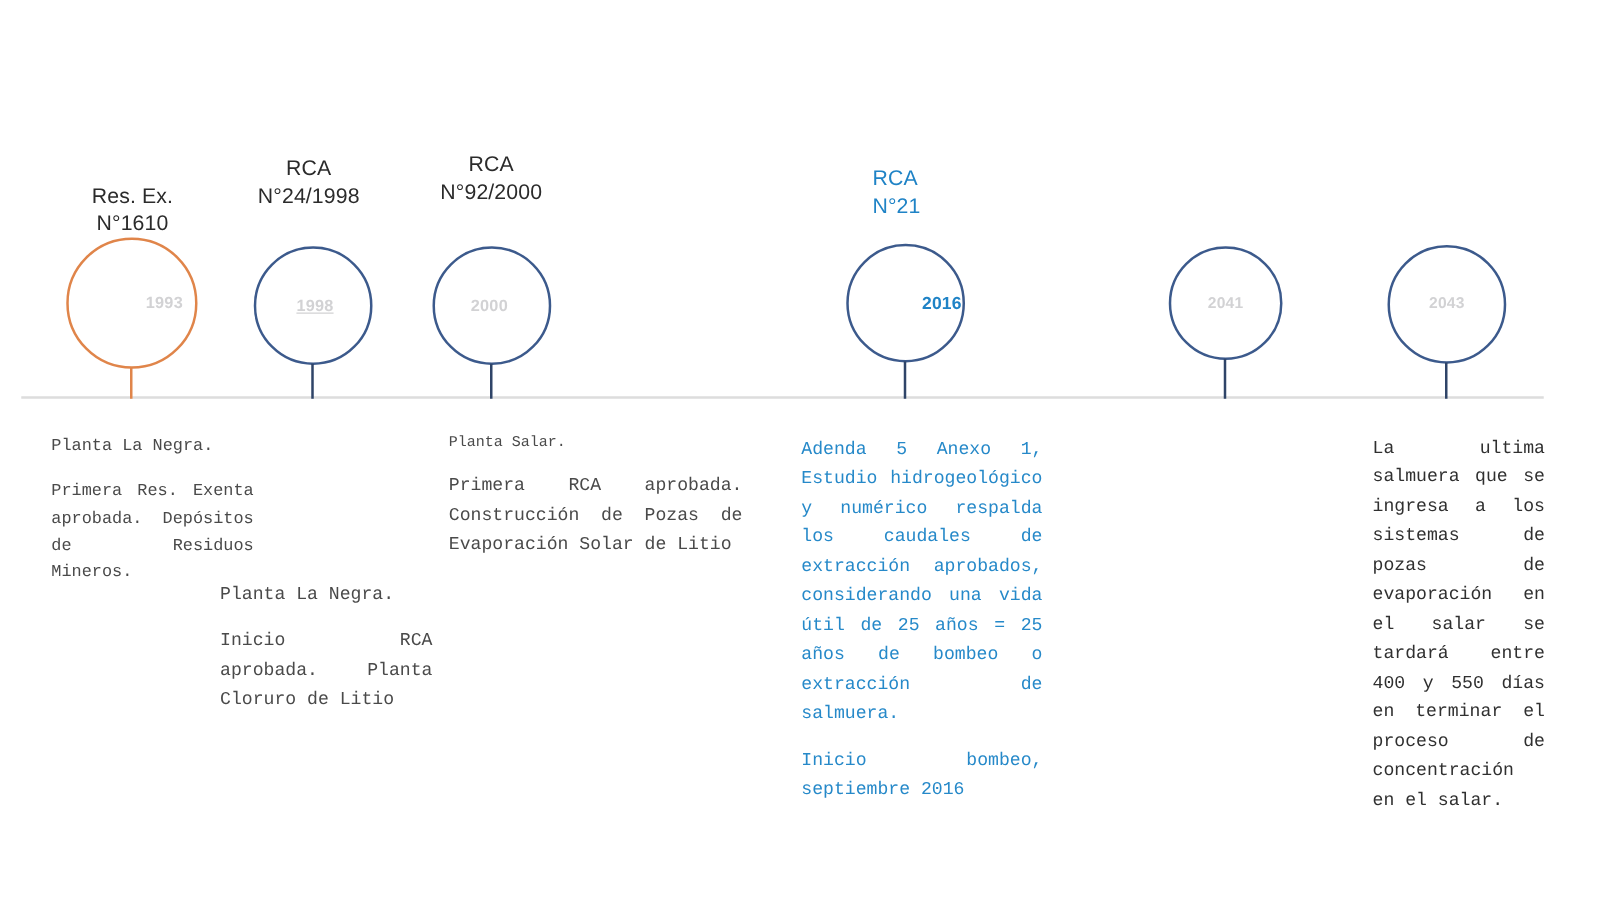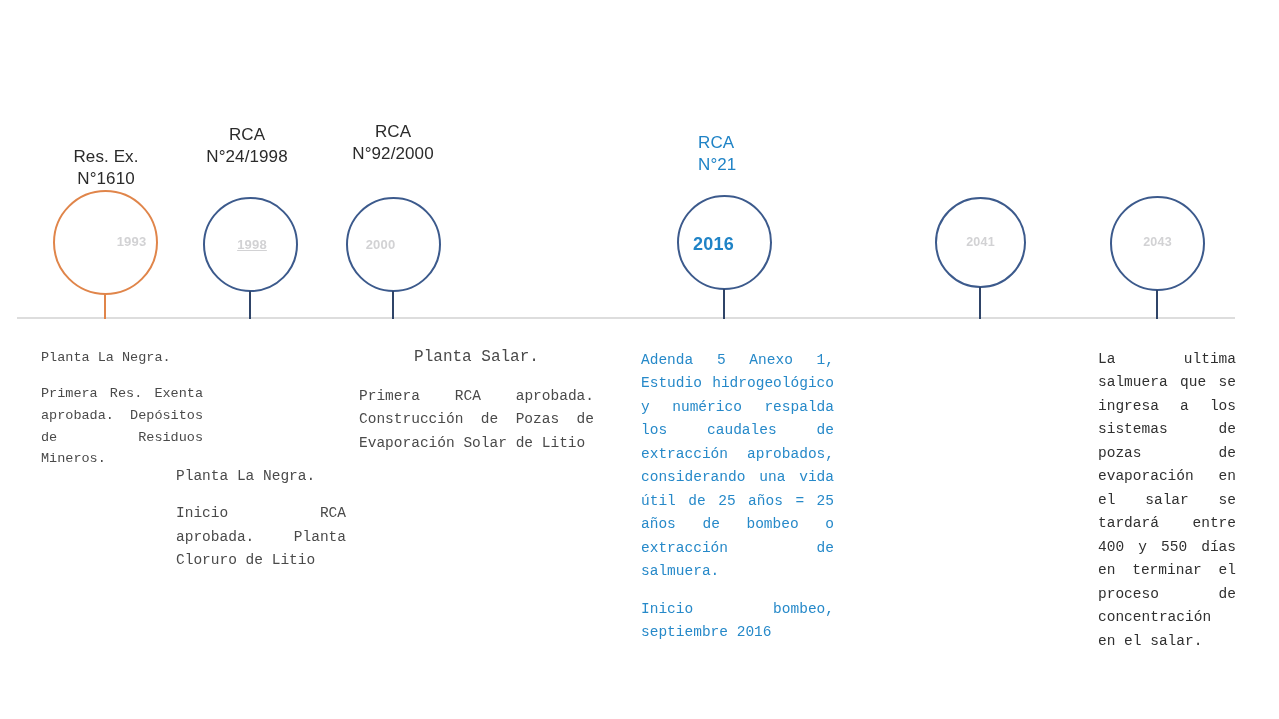--- a/index.html
+++ b/index.html
@@ -123,29 +123,29 @@
 N°24/1998</div>
     <div class="circle" style="left:203px; top:197px; width:95px; height:95px; border-width:2px; border-color:#3c5a8c;"></div>
     <div class="year muted" style="left:203px; top:237px; width:98px; font-size:13px;text-decoration:underline;">1998</div>
     <div class="stem" style="left:249px; top:291px; height:28px; background:#2f4468;"></div>
   </div>
 
   <div class="milestone">
     <div class="title" style="left:318px; top:121px; width:150px;">RCA
 N°92/2000</div>
     <div class="circle" style="left:346px; top:197px; width:95px; height:95px; border-width:2px; border-color:#3c5a8c;"></div>
-    <div class="year muted" style="left:331px; top:237px; width:99px; font-size:13px;">2000</div>
+    <div class="year muted" style="left:342px; top:237px; width:99px; font-size:13px;">2000</div>
     <div class="stem" style="left:392px; top:291px; height:28px; background:#2f4468;"></div>
   </div>
 
   <div class="milestone">
     <div class="title accent" style="left:698px; top:132px; width:150px;">RCA
 N°21</div>
     <div class="circle" style="left:677px; top:195px; width:95px; height:95px; border-width:2px; border-color:#3c5a8c;"></div>
-    <div class="year accent" style="left:677px; top:234px; width:73px; font-size:18px;">2016</div>
+    <div class="year accent" style="left:677px; top:234px; width:73px; font-size:14px;padding-left:40px;">2016</div>
     <div class="stem" style="left:723px; top:289px; height:30px; background:#2f4468;"></div>
   </div>
 
   <div class="milestone">
     <div class="circle" style="left:935px; top:197px; width:91px; height:91px; border-width:2px; border-color:#3c5a8c;"></div>
     <div class="year muted" style="left:935px; top:235px; width:91px; font-size:12.5px;">2041</div>
     <div class="stem" style="left:979px; top:287px; height:32px; background:#2f4468;"></div>
   </div>
 
   <div class="milestone">
@@ -158,21 +158,21 @@
     <p>Planta La Negra.</p>
     <p class="just">Primera Res. Exenta aprobada. Depósitos de Residuos Mineros.</p>
   </div>
 
   <div class="block lg" style="left:176px; top:465px; width:170px;">
     <p>Planta La Negra.</p>
     <p class="just">Inicio RCA aprobada. Planta Cloruro de Litio</p>
   </div>
 
   <div class="block lg" style="left:359px; top:345px; width:235px;">
-    <p style="font-size:16px;text-align:center;">Planta Salar.</p>
+    <p style="font-size:12px;">Planta Salar.</p>
     <p class="just">Primera RCA aprobada. Construcción de Pozas de Evaporación Solar de Litio</p>
   </div>
 
   <div class="block accent lg" style="left:641px; top:349px; width:193px; line-height:1.62;">
     <p class="just">Adenda 5 Anexo 1, Estudio hidrogeológico y numérico respalda los caudales de extracción aprobados, considerando una vida útil de 25 años = 25 años de bombeo o extracción de salmuera.</p>
     <p class="just">Inicio bombeo, septiembre 2016</p>
   </div>
 
 
   <div class="block dark lg" style="left:1098px; top:348px; width:138px;">

